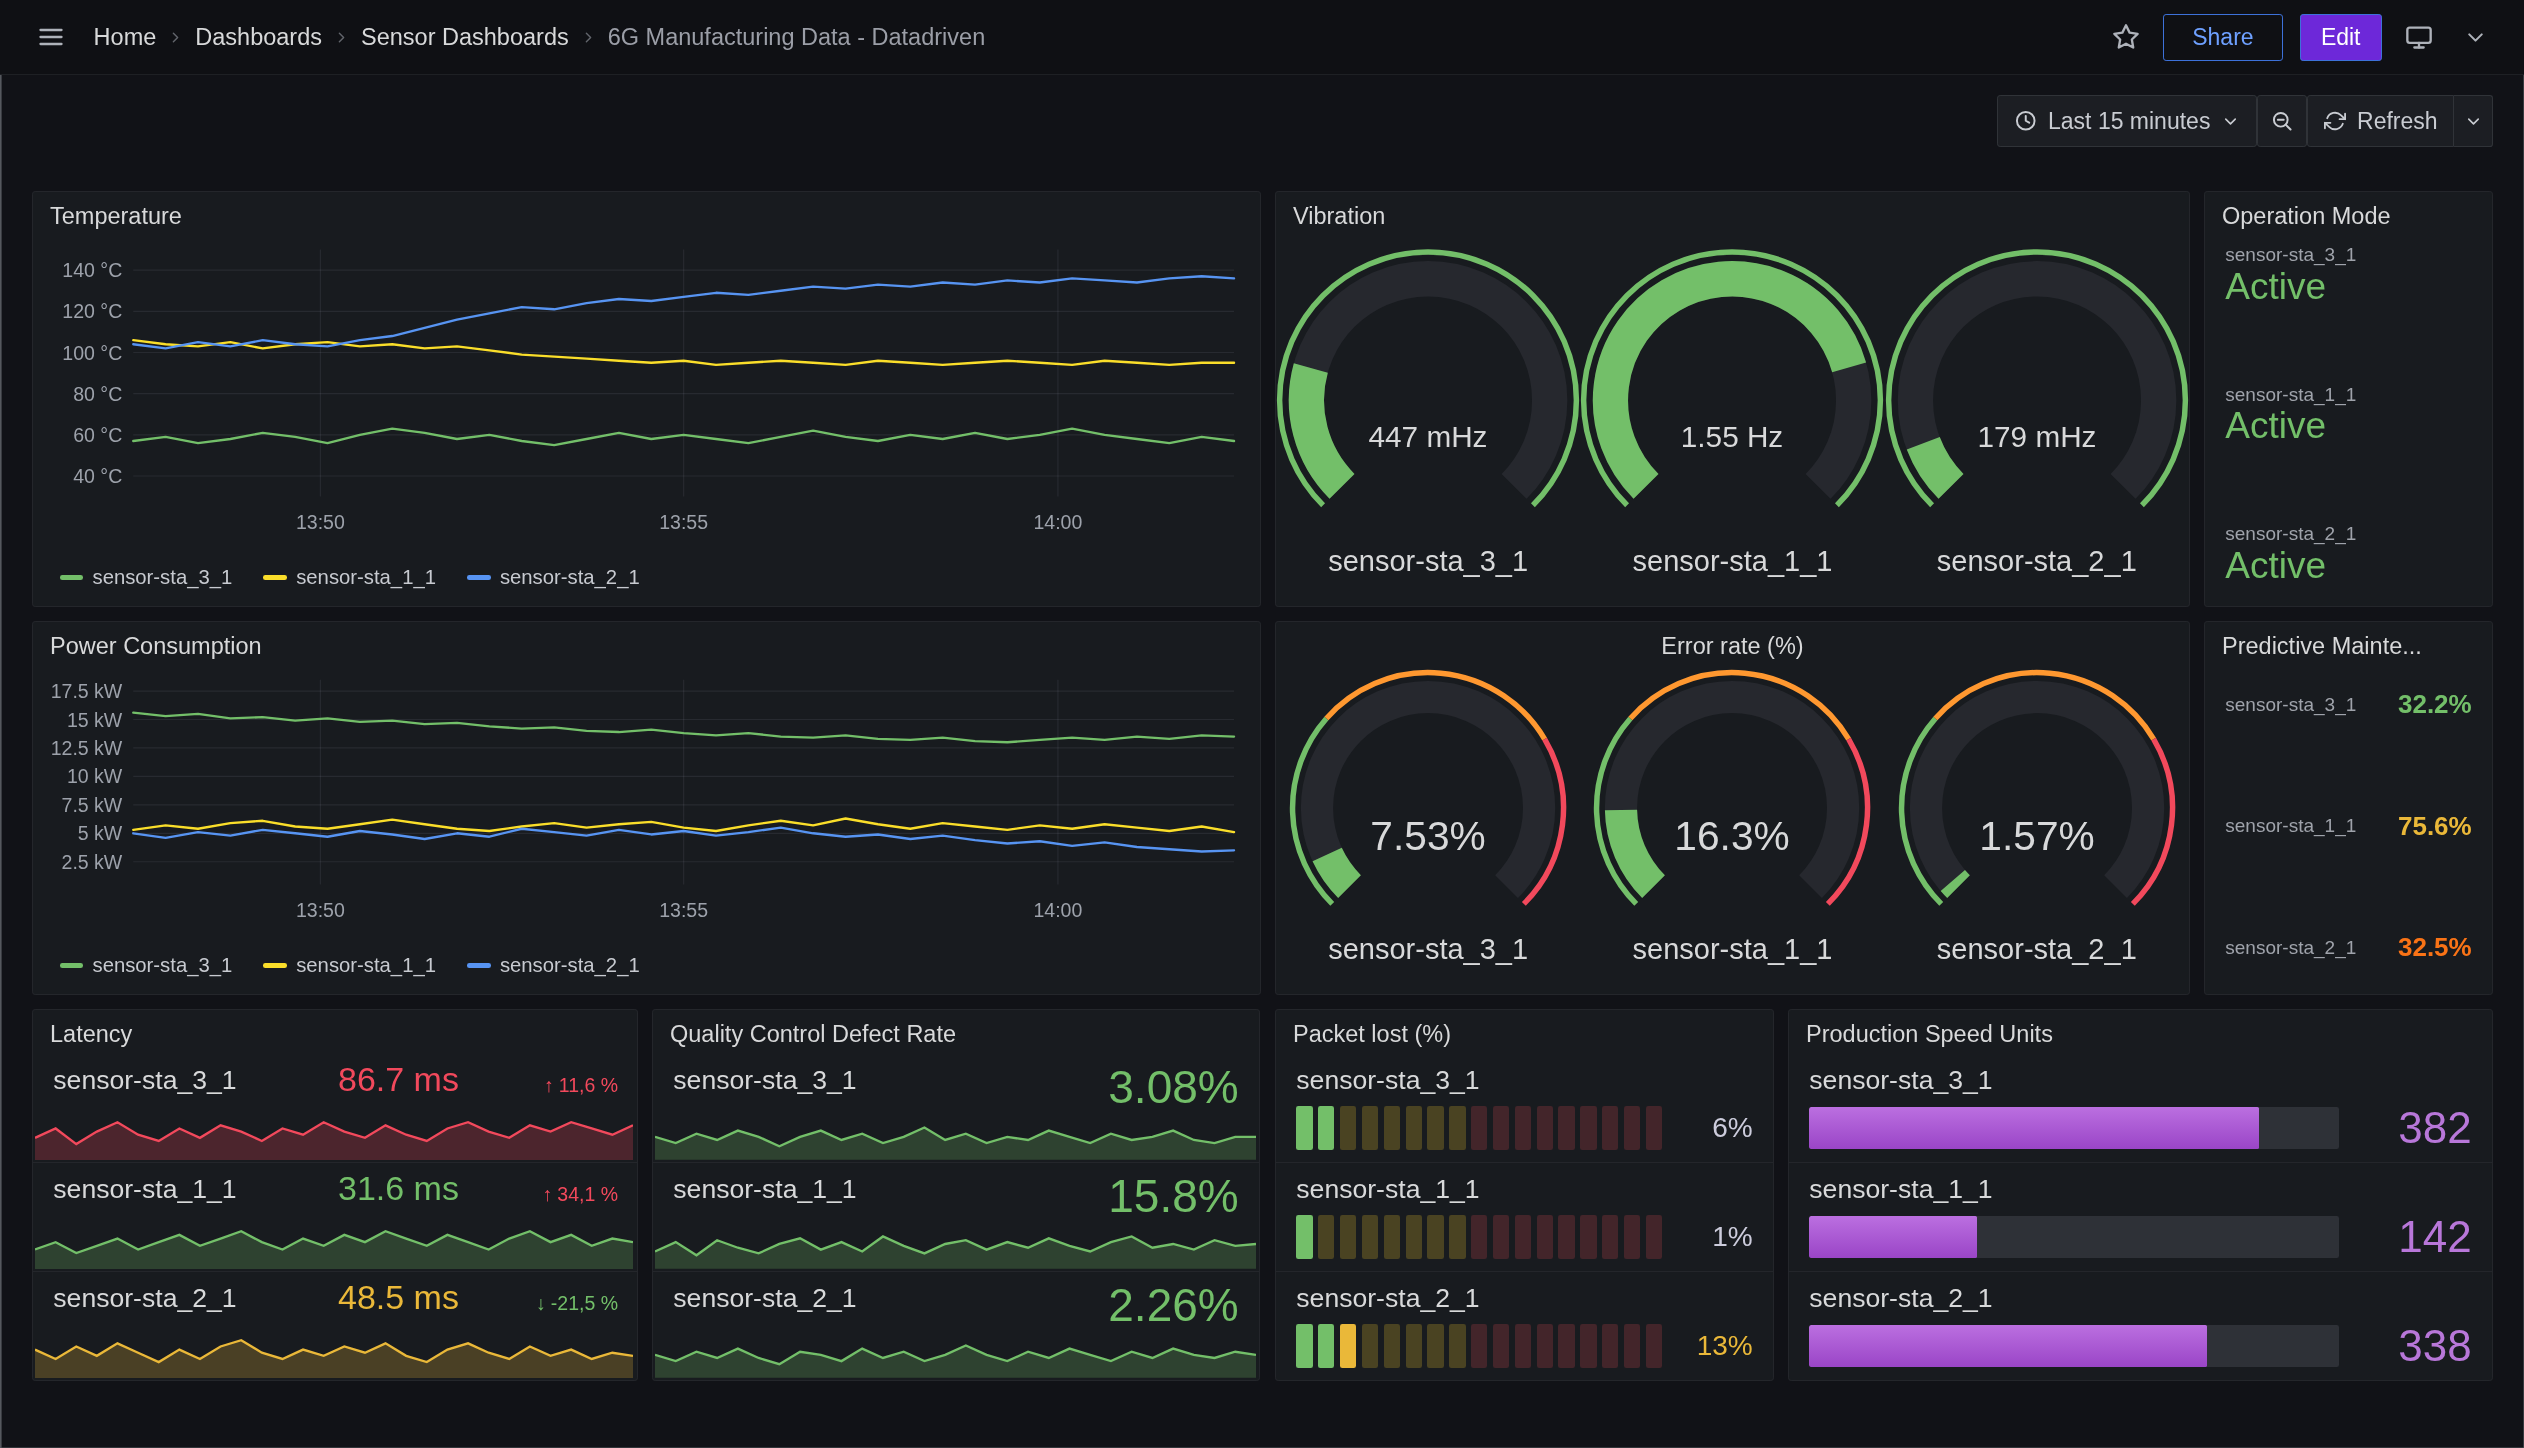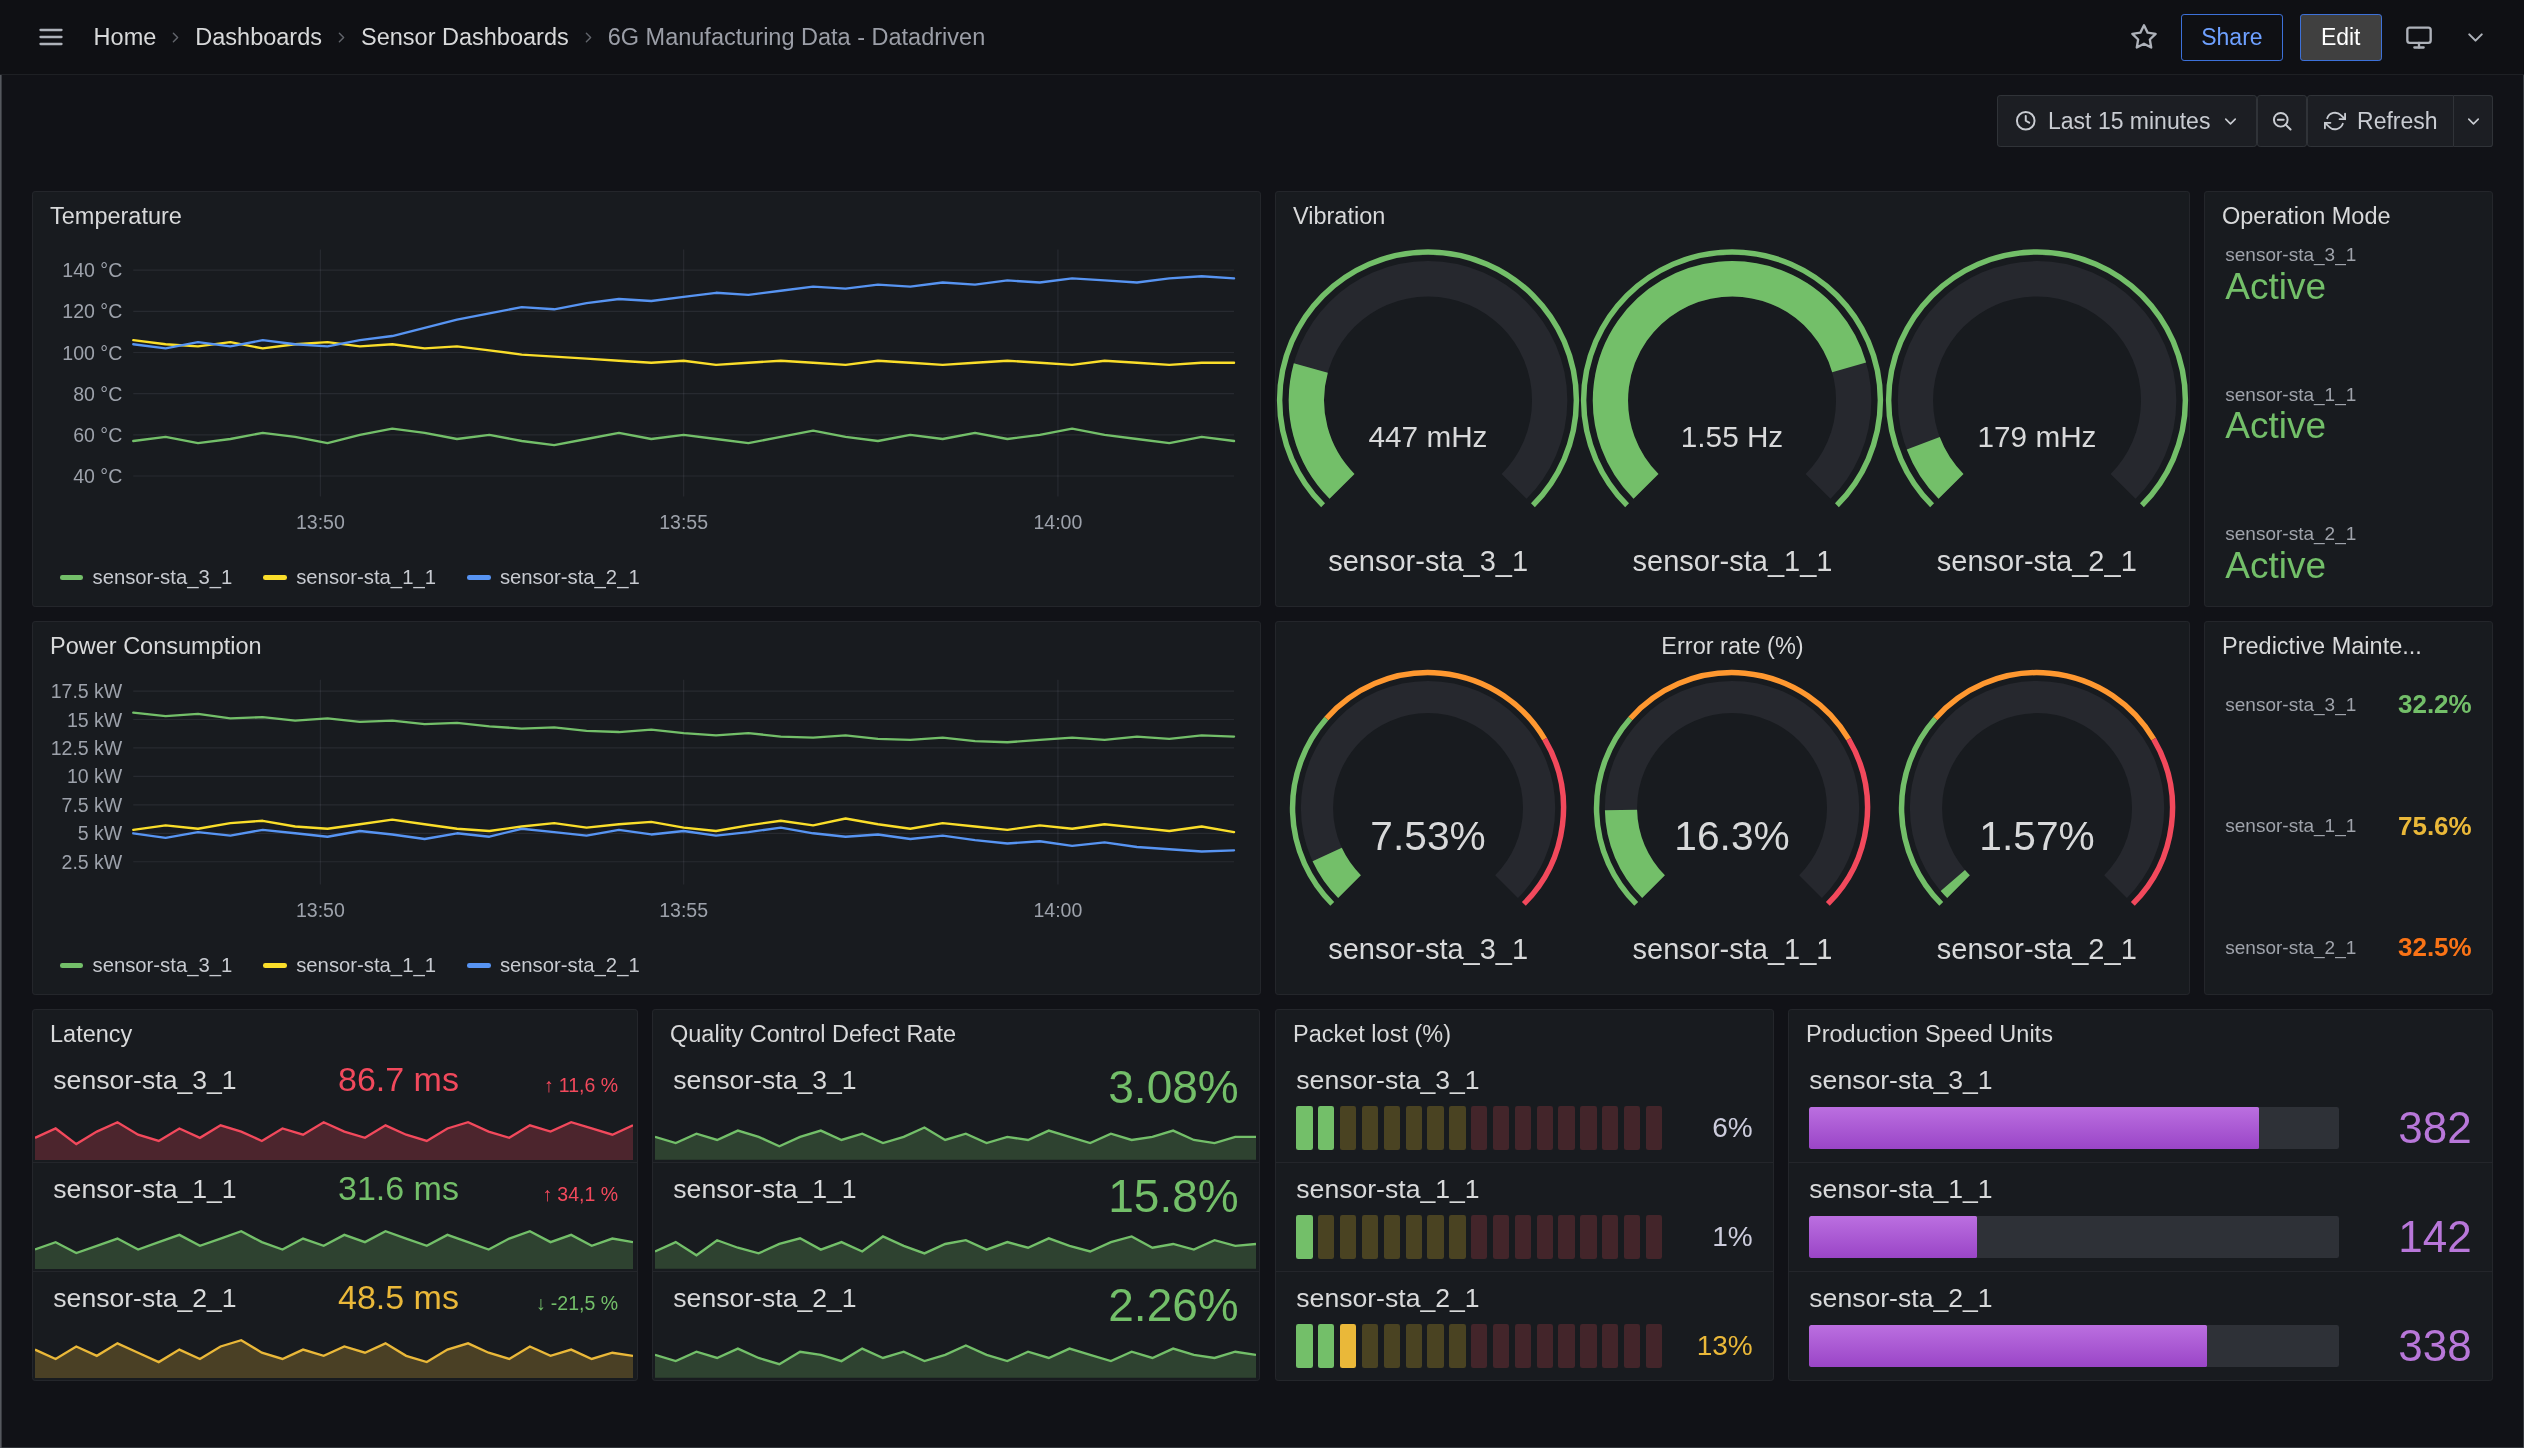--- a/index.html
+++ b/index.html
@@ -17,22 +17,22 @@
     background:#0f1014;border-bottom:1.6px solid #1e2024;
     display:flex;align-items:center;padding:0 31px;gap:22px;box-sizing:border-box;
   }
   .iconbtn{background:none;border:none;color:#aeb2ba;padding:6.3px;cursor:pointer;display:flex;align-items:center;}
   .crumbs{display:flex;align-items:center;gap:11px;font-size:23.5px;}
   .crumb{color:#d8d9da;cursor:pointer;}
   .crumb.last{color:#9b9ea7;}
   .crumb-sep{color:#62656c;display:flex;}
   .nav-right{margin-left:auto;display:flex;align-items:center;gap:17px;}
   .btn{border-radius:3.1px;font-size:23px;font-family:inherit;height:47px;display:inline-flex;align-items:center;cursor:pointer;}
-  .btn-outline{background:transparent;border:1.6px solid #3d71d9;color:#6ea0ff;padding:0 19px;text-align:center;}
-  .btn-primary{background:#404040;border:1.6px solid #3d71d9;color:#ffffff;padding:0 20.3px;}
+  .btn-outline{background:transparent;border:1.6px solid #3d71d9;color:#6ea0ff;padding:0 28px;text-align:center;}
+  .btn-primary{background:#6d28d9;border:1.6px solid #3d71d9;color:#ffffff;padding:0 20.3px;}
 
   
   .toolbar{position:absolute;top:95px;right:32px;display:flex;gap:0;align-items:center;}
   .tbtn{
     height:52px;background:#1c1e23;border:1.6px solid #303338;border-radius:3.1px;
     color:#c9ccd2;font-size:23px;font-family:inherit;display:inline-flex;align-items:center;gap:11px;
     padding:0 15.6px;cursor:pointer;
   }
   .tbtn.icononly{padding:0 12.5px;}
   .split{display:flex;}

